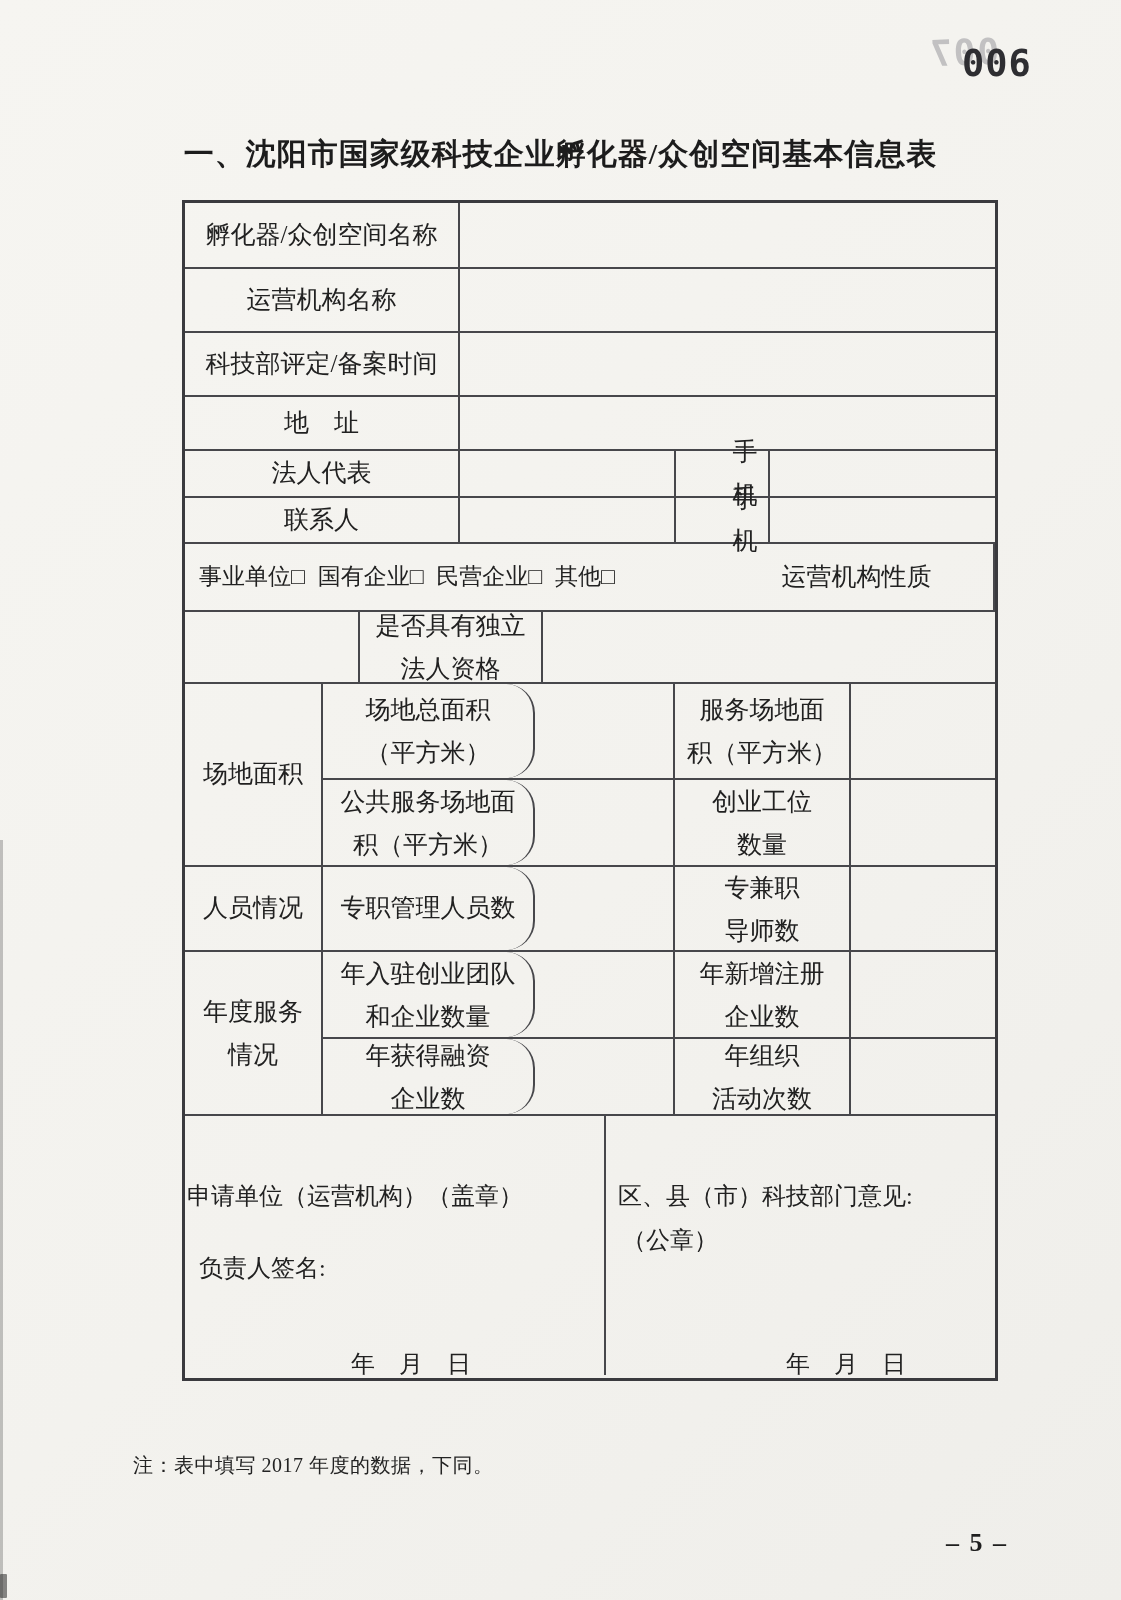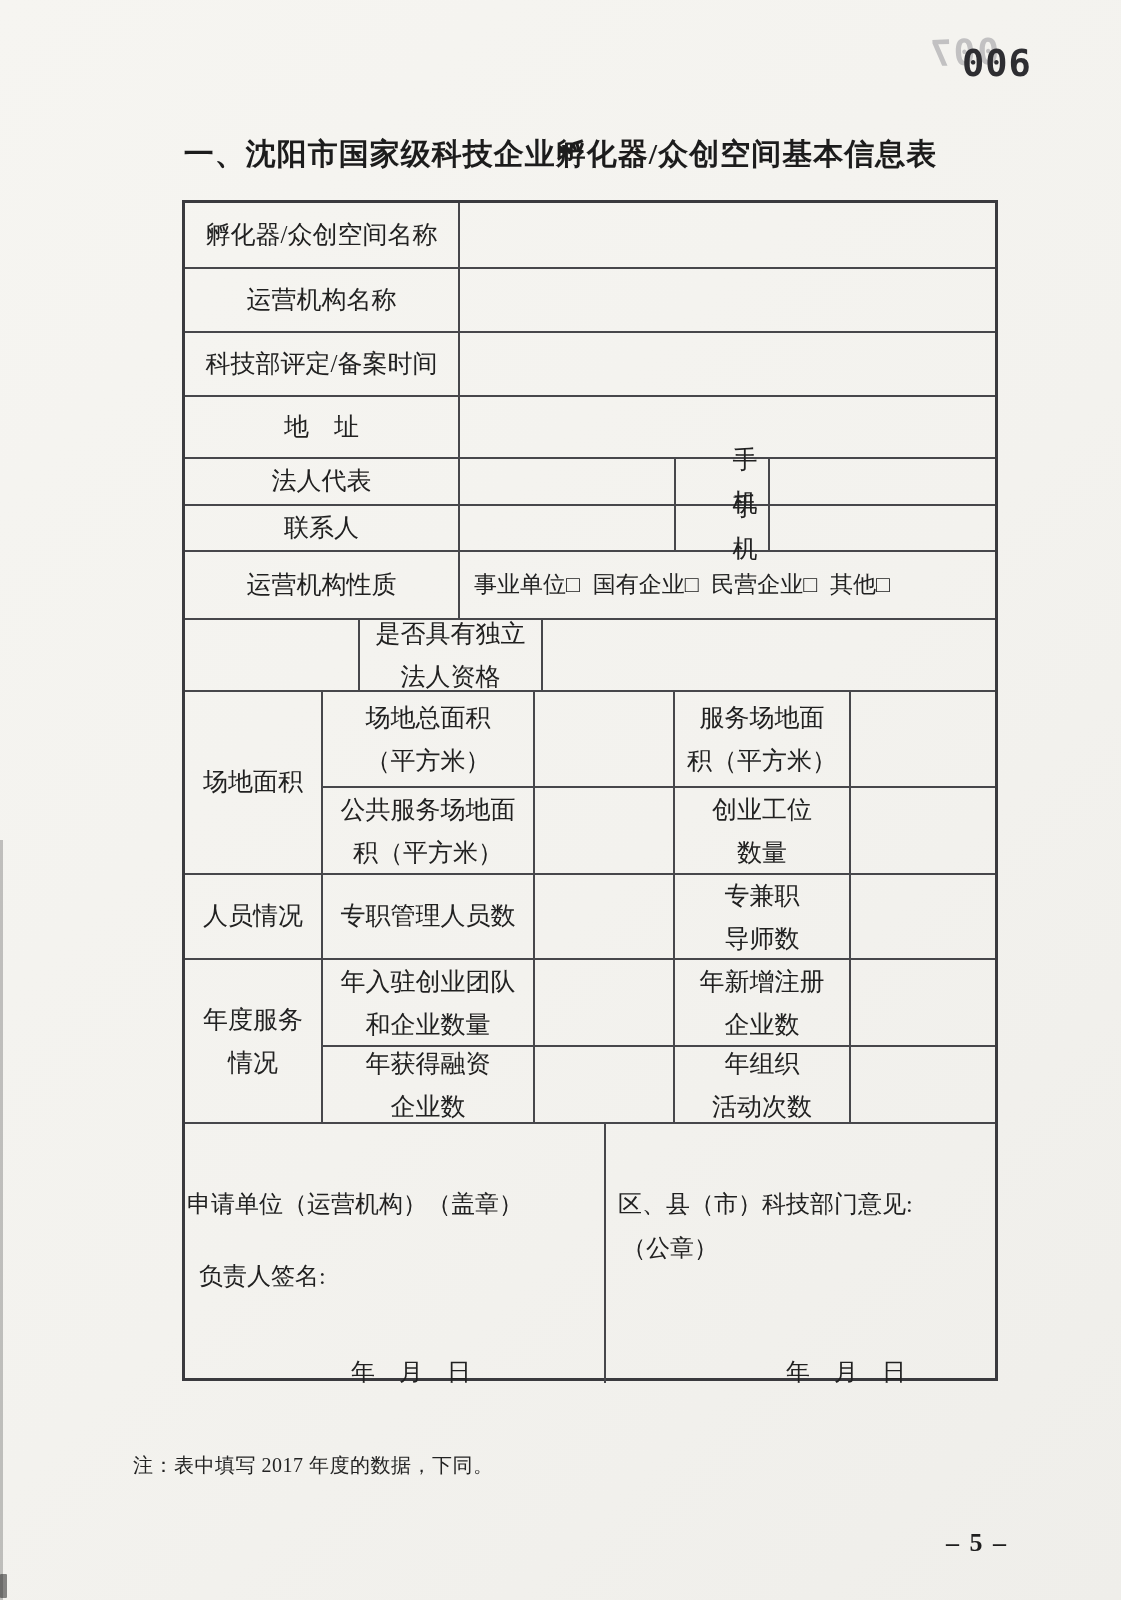--- a/index.html
+++ b/index.html
@@ -55,26 +55,26 @@
   .subrow{display:flex;border-bottom:2px solid #47474b;box-sizing:border-box;}
   .subrow.last{border-bottom:none;}
   .grow{flex:1 1 auto;}
   
   .wA{width:275px;flex:0 0 auto;}                 
   .wB2{width:216px;flex:0 0 auto;}                
   .wB3{width:94px;flex:0 0 auto;padding-left:46px;}                 
   .wD2{width:175px;flex:0 0 auto;}
   .wD3{width:183px;flex:0 0 auto;}
   .wE1{width:138px;flex:0 0 auto;}                
-  .wE2{width:212px;flex:0 0 auto;}
+  .wE2{width:212px;flex:0 0 auto;border-radius:29px;}
   .wE3{width:140px;flex:0 0 auto;}
   .wE4{width:176px;flex:0 0 auto;}
   .wH1{width:421px;flex:0 0 auto;}
   
-  .h66{height:66px;}.h64{height:64px;}.h62{height:62px;}
+  .h66{height:66px;}.h64{height:64px;}.h62{height:54px;}
   .h47{height:47px;}.h46{height:46px;}
   .h68{height:68px;}.h72{height:72px;}
   .h96{height:96px;}.h85{height:85px;}
   .h87{height:87px;}.h75{height:75px;}
   .h259{height:259px;}
   .options-cell{justify-content:flex-start;padding-left:14px;font-size:23px;word-spacing:7px;white-space:nowrap;}
   .two-line{line-height:1.72;}
   .sig-cell{position:relative;}
   .sig-line{position:absolute;white-space:nowrap;font-size:24px;}
   .sig-l-title{left:2px;top:60px;}
@@ -132,22 +132,22 @@
       <div class="cell grow last"></div>
     </div>
     <div class="band h46">
       <div class="cell wA">联系人</div>
       <div class="cell wB2"></div>
       <div class="cell wB3">手机</div>
       <div class="cell grow last"></div>
     </div>
 
     <div class="band h68">
+      <div class="cell grow last options-cell">事业单位□ 国有企业□ 民营企业□ 其他□</div>
       <div class="cell wA">运营机构性质</div>
-      <div class="cell grow last options-cell">事业单位□ 国有企业□ 民营企业□ 其他□</div>
     </div>
 
     <div class="band h72">
       <div class="cell wD2"></div>
       <div class="cell wD3 two-line">
         <span><span>是否具有独立</span><br>
         <span>法人资格</span></span>
       </div>
       <div class="cell grow last"></div>
     </div>

